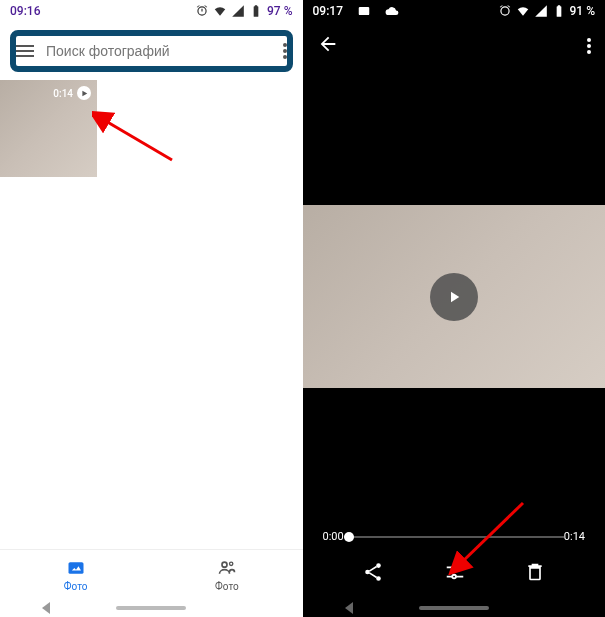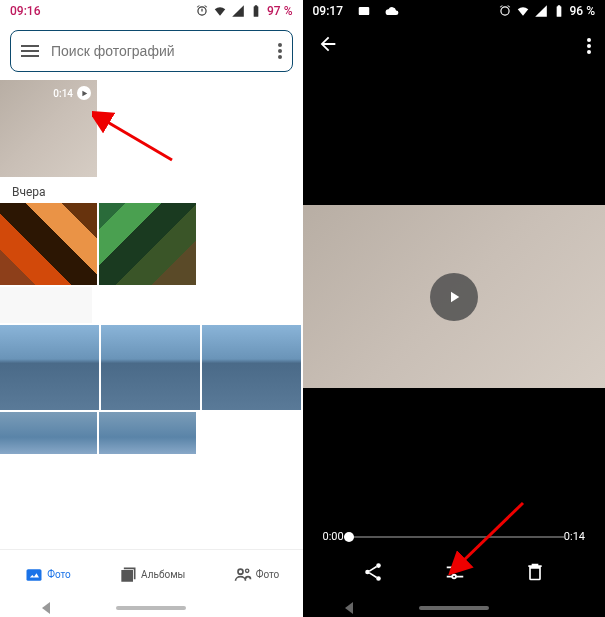--- a/index.html
+++ b/index.html
@@ -3,30 +3,30 @@
 <meta charset="utf-8">
 <style>
 * { margin: 0; padding: 0; box-sizing: border-box; }
 body { font-family: -apple-system, Roboto, sans-serif; background: #fff; width: 605px; height: 617px; overflow: hidden; display: flex; }
 .phone { position: relative; width: 302.5px; height: 617px; }
 .phone-left { background: #fff; }
 .phone-right { background: #000; }
 
 
 .status-bar { height: 22px; display: flex; align-items: center; justify-content: space-between; padding: 0 10px; font-size: 12px; font-weight: 500; }
-.phone-left .status-bar { color: #be185d; background: #fff; }
+.phone-left .status-bar { color: #4c1d95; background: #fff; }
 .phone-right .status-bar { color: #fff; background: #000; }
 .status-icons { display: flex; align-items: center; gap: 4px; }
 .status-icons svg { width: 14px; height: 14px; }
 .phone-left .status-icons svg { fill: #333; }
 .phone-right .status-icons svg { fill: #fff; }
 
 
 .search-container { padding: 8px 10px; }
-.search-bar { display: flex; align-items: center; border: 1px solid #0c4a6e; border-radius: 8px; height: 42px; padding: 0 10px; }
+.search-bar { display: flex; align-items: center; border: 6px solid #0c4a6e; border-radius: 8px; height: 42px; padding: 0 0; }
 .search-input { flex: 1; border: none; outline: none; font-size: 14px; color: #888; background: transparent; margin-left: 12px; }
 .hamburger { width: 18px; height: 12px; display: flex; flex-direction: column; justify-content: space-between; }
 .hamburger span { display: block; height: 2px; background: #555; }
 .more-dots { width: 4px; height: 16px; display: flex; flex-direction: column; justify-content: space-between; }
 .more-dots span { width: 4px; height: 4px; background: #555; border-radius: 50%; }
 
 .section-header { display: flex; align-items: center; justify-content: space-between; padding: 6px 12px 4px; }
 .section-title { font-size: 13px; color: #555; }
 .visibility-btn { width: 42px; height: 26px; border: 1px solid #ccc; border-radius: 13px; display: flex; align-items: center; justify-content: center; }
 
@@ -38,21 +38,21 @@
 
 .pixelated { width: 97px; height: 82px; }
 .pixel-1 { background: linear-gradient(45deg,#8b4a2b 20%,#c4521e 20% 40%,#3a2818 40% 60%,#d89050 60% 80%,#6b4020 80%); filter: contrast(1.2); }
 .pixel-2 { background: linear-gradient(135deg,#2a6b3a 15%,#4aa050 15% 35%,#1a3a20 35% 55%,#3a5528 55% 75%,#5a4a28 75%); }
 .pixel-3 { background: #f8f8f8; }
 .landscape { height: 85px; background: linear-gradient(180deg, #8ab4d8 0%, #6a94b8 40%, #4a6a88 45%, #5a7a98 100%); }
 .landscape-crop { width: 97px; height: 42px; background: linear-gradient(180deg, #7a9cb8 0%, #5a84a8 60%, #88a8c8 100%); }
 
 
 .bottom-nav { position: absolute; bottom: 18px; left: 0; right: 0; height: 50px; background: #fff; display: flex; justify-content: space-around; align-items: center; border-top: 1px solid #eee; }
-.nav-item { display: flex; flex-direction: row; align-items: center; gap: 2px; font-size: 10px; color: #555; }
+.nav-item { display: flex; flex-direction: column; align-items: center; gap: 2px; font-size: 10px; color: #555; }
 .nav-item.active { color: #1a73e8; }
 .nav-icon { width: 22px; height: 22px; display: flex; align-items: center; justify-content: center; }
 
 
 .sys-nav { position: absolute; bottom: 0; left: 0; right: 0; height: 18px; display: flex; align-items: center; justify-content: center; }
 .phone-left .sys-nav { background: #fff; }
 .phone-right .sys-nav { background: #000; }
 .nav-pill { width: 70px; height: 4px; border-radius: 2px; }
 .phone-left .nav-pill { background: #bbb; }
 .phone-right .nav-pill { background: #666; }
@@ -127,59 +127,30 @@
         <span>0:14</span>
         <div class="play-circle-small">
           <svg width="7" height="7" viewBox="0 0 10 10">
               <path fill="#555" d="M2 1l7 4-7 4z"></path>
             </svg>
         </div>
       </div>
     </div>
   </div>
 
-  <div class="yesterday-section">
-    <div class="yesterday-title">Вчера</div>
-    <div class="scroll-area">
-      <div class="grid-row">
-        <div class="thumb pixelated pixel-1"></div>
-        <div class="thumb pixelated pixel-2"></div>
-      </div>
-      <div class="grid-row" style="margin-top:2px;">
-        <div class="thumb pixelated pixel-3" style="height:36px;width:92px;"></div>
-      </div>
-      <div class="grid-row" style="margin-top:2px;">
-        <div class="thumb landscape" style="width:99px;"></div>
-        <div class="thumb landscape" style="width:99px;"></div>
-        <div class="thumb landscape" style="width:99px;"></div>
-      </div>
-      <div class="grid-row" style="margin-top:2px;">
-        <div class="thumb landscape-crop"></div>
-        <div class="thumb landscape-crop"></div>
-      </div>
-    </div>
-  </div>
 
   <div class="bottom-nav">
     <div class="nav-item active">
       <div class="nav-icon">
           <svg width="20" height="20" viewBox="0 0 24 24">
             <rect x="3" y="5" width="18" height="14" rx="2" fill="#1a73e8"></rect>
             <path d="M7 15l3-3 2 2 3-4 3 5H7z" fill="#fff"></path>
           </svg>
         </div>
       <span>Фото</span>
-    </div>
-    <div class="nav-item">
-      <div class="nav-icon">
-          <svg width="20" height="20" viewBox="0 0 24 24">
-            <path fill="#555" d="M4 6h14v14H4zM7 3h14v14h-2V5H7z"></path>
-          </svg>
-        </div>
-      <span>Альбомы</span>
     </div>
     <div class="nav-item">
       <div class="nav-icon">
           <svg width="22" height="20" viewBox="0 0 24 24">
             <circle cx="9" cy="8" r="3" fill="none" stroke="#555" stroke-width="2"></circle>
             <circle cx="17" cy="7" r="2" fill="none" stroke="#555" stroke-width="1.6"></circle>
             <path d="M3 19c0-3 3-5 6-5s6 2 6 5M15 17c0-2 1.5-3 3-3s3 1 3 3" fill="none" stroke="#555" stroke-width="2"></path>
           </svg>
         </div>
       <span>Фото</span>
@@ -220,21 +191,21 @@
         </svg>
       <svg viewBox="0 0 24 24">
           <path d="M12 20l9-11a15 15 0 00-18 0z"></path>
         </svg>
       <svg viewBox="0 0 24 24">
           <path d="M2 22h20V2z"></path>
         </svg>
       <svg viewBox="0 0 24 24">
           <path d="M15 4h-1V2h-4v2H9a1 1 0 00-1 1v16a1 1 0 001 1h6a1 1 0 001-1V5a1 1 0 00-1-1z"></path>
         </svg>
-      <span>96 %</span>
+      <span>91 %</span>
     </div>
   </div>
 
   <div class="player-header">
     <div class="back-arrow">
       <svg width="22" height="22" viewBox="0 0 24 24">
           <path d="M20 11H7.8l5.6-5.6L12 4l-8 8 8 8 1.4-1.4L7.8 13H20z"></path>
         </svg>
     </div>
     <div class="more-dots">

